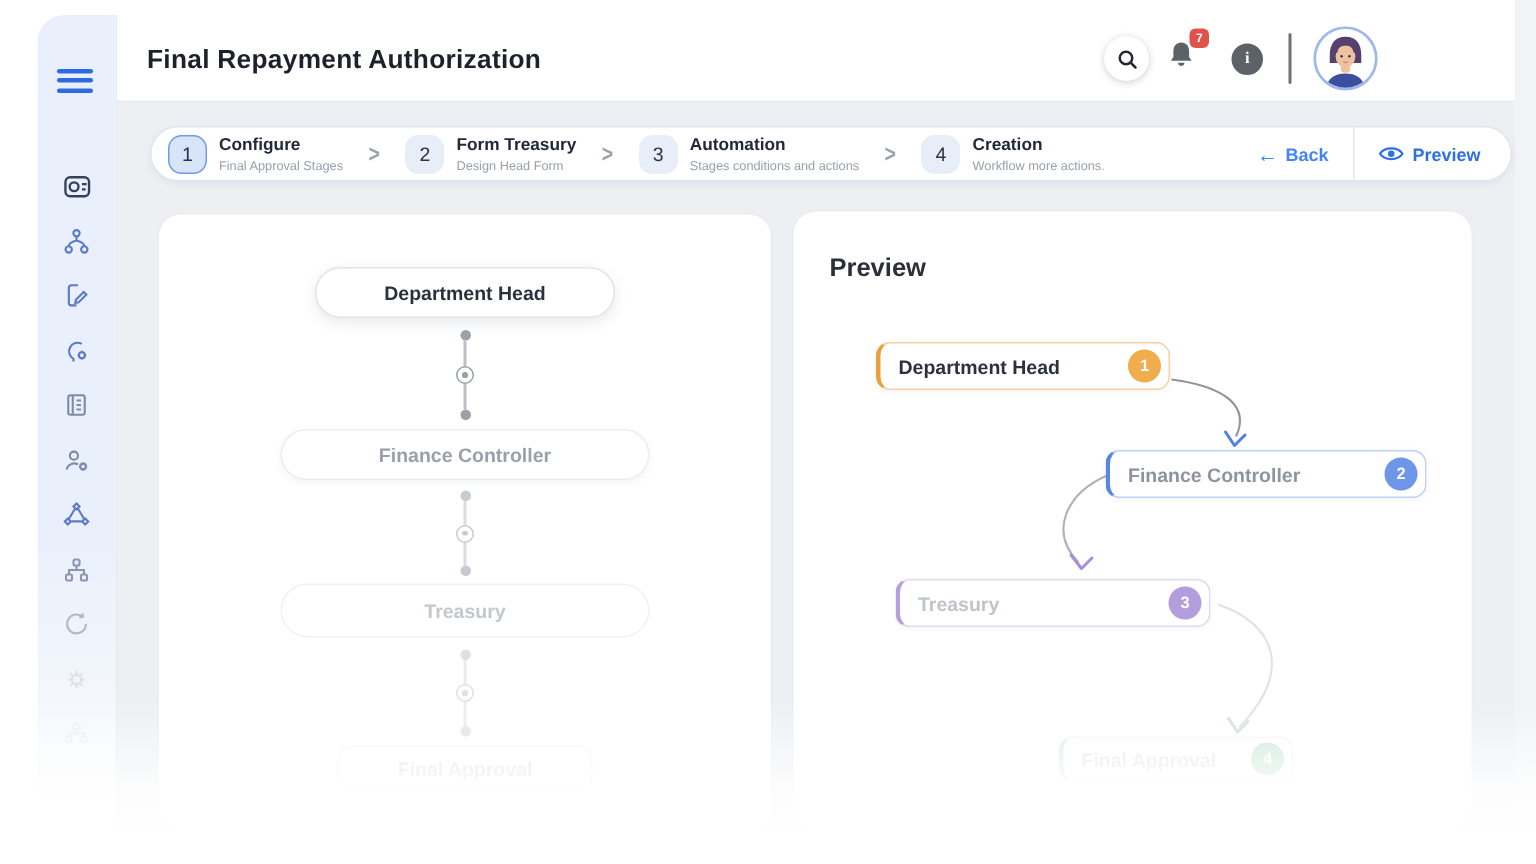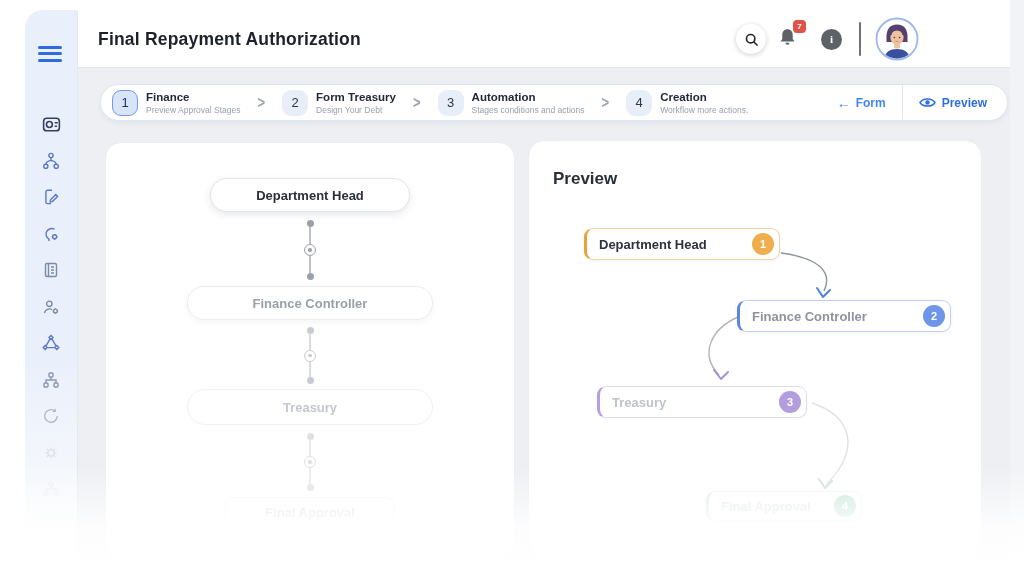--- a/index.html
+++ b/index.html
@@ -248,30 +248,30 @@
           <path d="M9 44 C9 35.5 14.5 32 22 32 C29.5 32 35 35.5 35 44 Z" fill="#3c4f9f"></path>
         </g>
       </svg>
     </div>
   </div>
 
   <div class="stepper">
     <div class="step active">
       <div class="step-num">1</div>
       <div class="step-txt">
-        <div class="step-label">Finance</div>
-        <div class="step-desc">Preview Approval Stages</div>
+        <div class="step-label">Configure</div>
+        <div class="step-desc">Final Approval Stages</div>
       </div>
     </div>
     <div class="chev">&gt;</div>
     <div class="step">
       <div class="step-num">2</div>
       <div class="step-txt">
         <div class="step-label">Form Treasury</div>
-        <div class="step-desc">Design Your Debt</div>
+        <div class="step-desc">Design Head Form</div>
       </div>
     </div>
     <div class="chev">&gt;</div>
     <div class="step">
       <div class="step-num">3</div>
       <div class="step-txt">
         <div class="step-label">Automation</div>
         <div class="step-desc">Stages conditions and actions</div>
       </div>
     </div>
@@ -279,21 +279,21 @@
     <div class="step">
       <div class="step-num">4</div>
       <div class="step-txt">
         <div class="step-label">Creation</div>
         <div class="step-desc">Workflow more actions.</div>
       </div>
     </div>
     <div class="stepper-spacer"></div>
     <div class="back-link">
       <span class="back-arrow">←</span>
-      <span>Form</span>
+      <span>Back</span>
     </div>
     <div class="stepper-vdiv"></div>
     <div class="preview-btn">
       <svg width="17" height="13" viewBox="0 0 17 13" fill="none">
         <path d="M1 6.5 C4 1.8 13 1.8 16 6.5 C13 11.2 4 11.2 1 6.5 Z" stroke="#2f6fe4" stroke-width="1.5"></path>
         <circle cx="8.5" cy="6.5" r="2.2" fill="#2f6fe4"></circle>
       </svg>
       <span>Preview</span>
     </div>
   </div>

